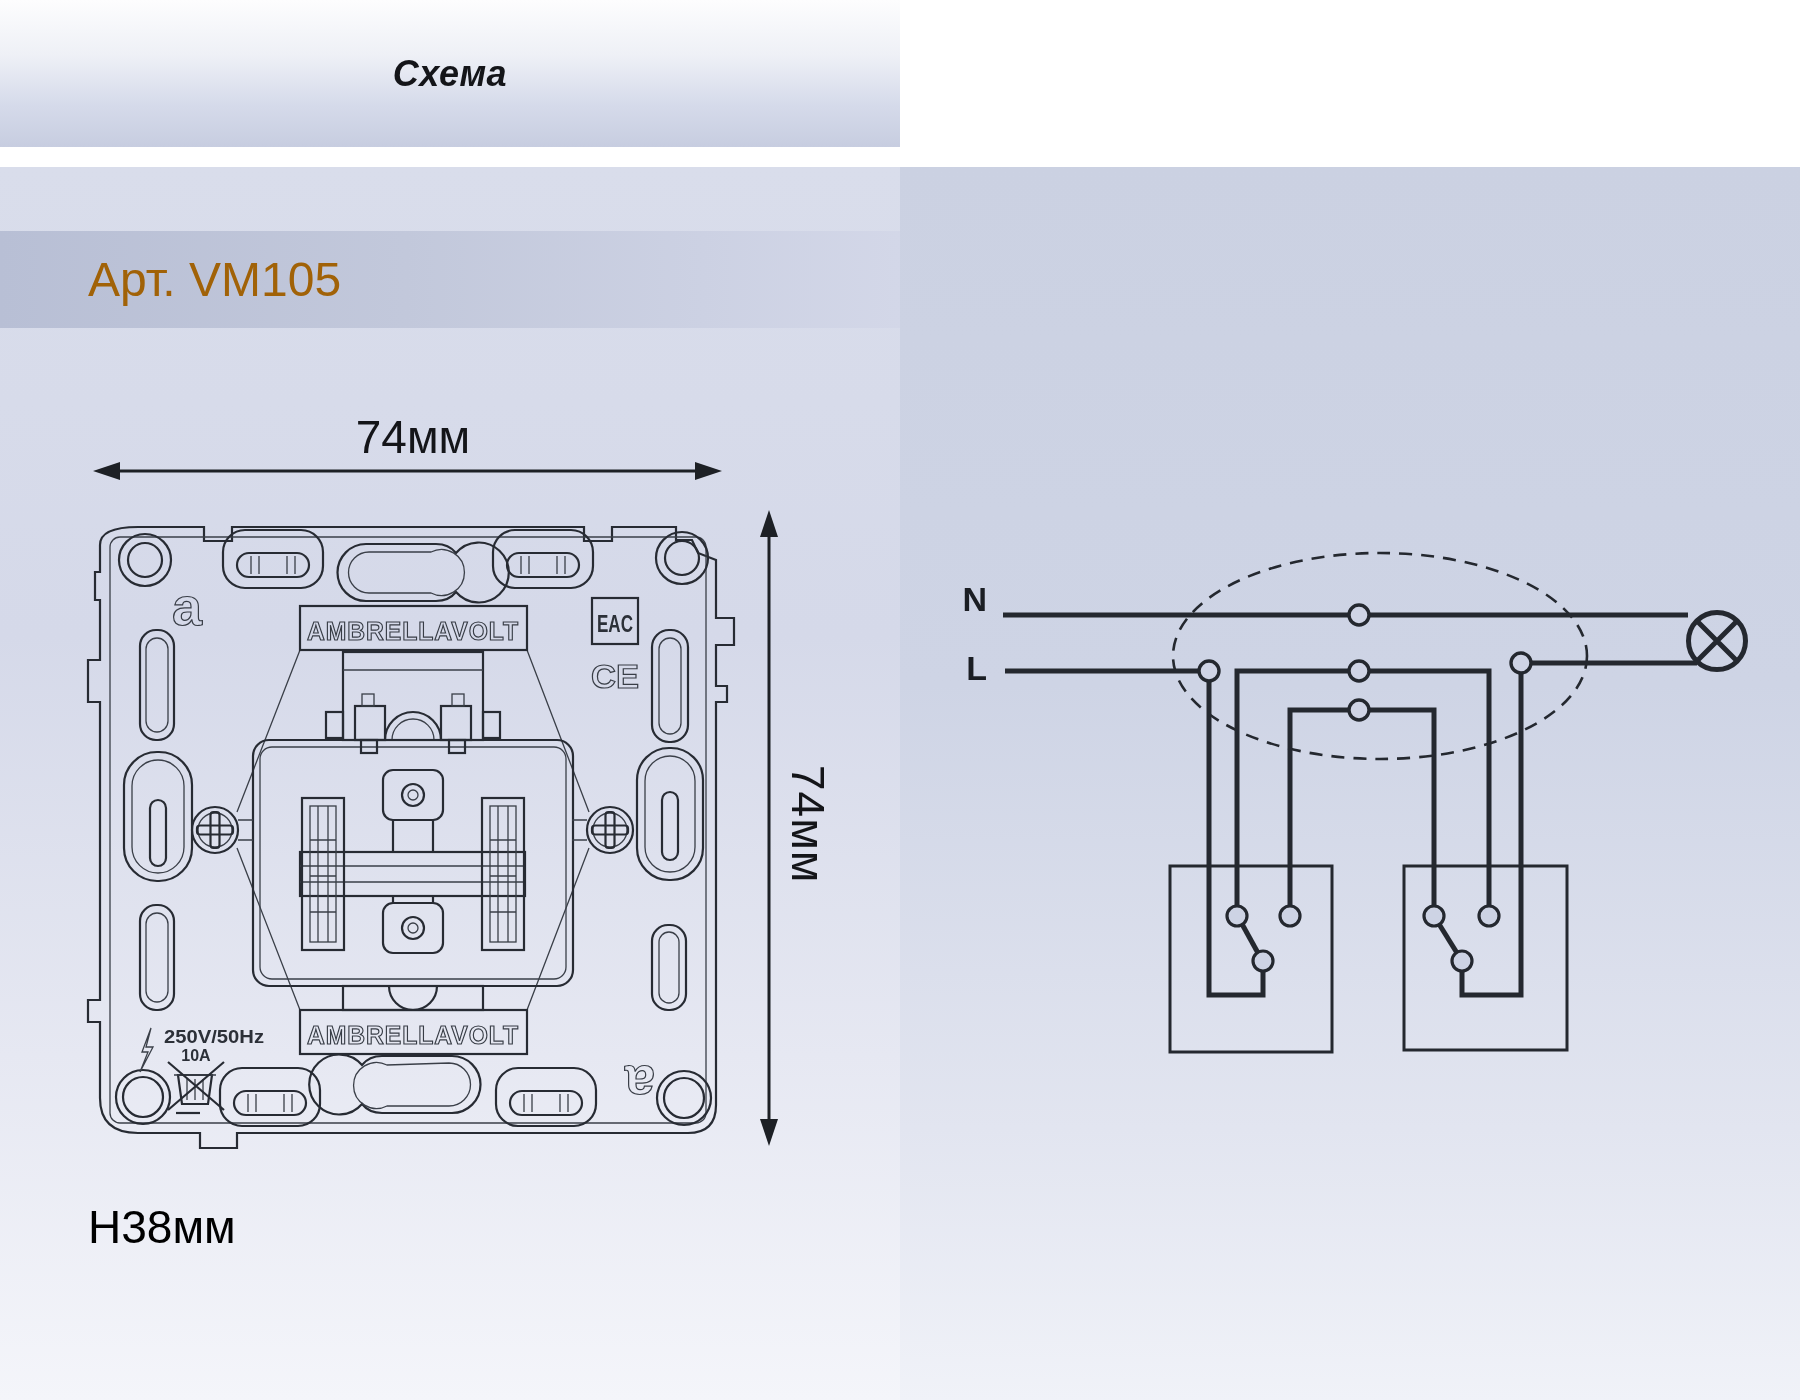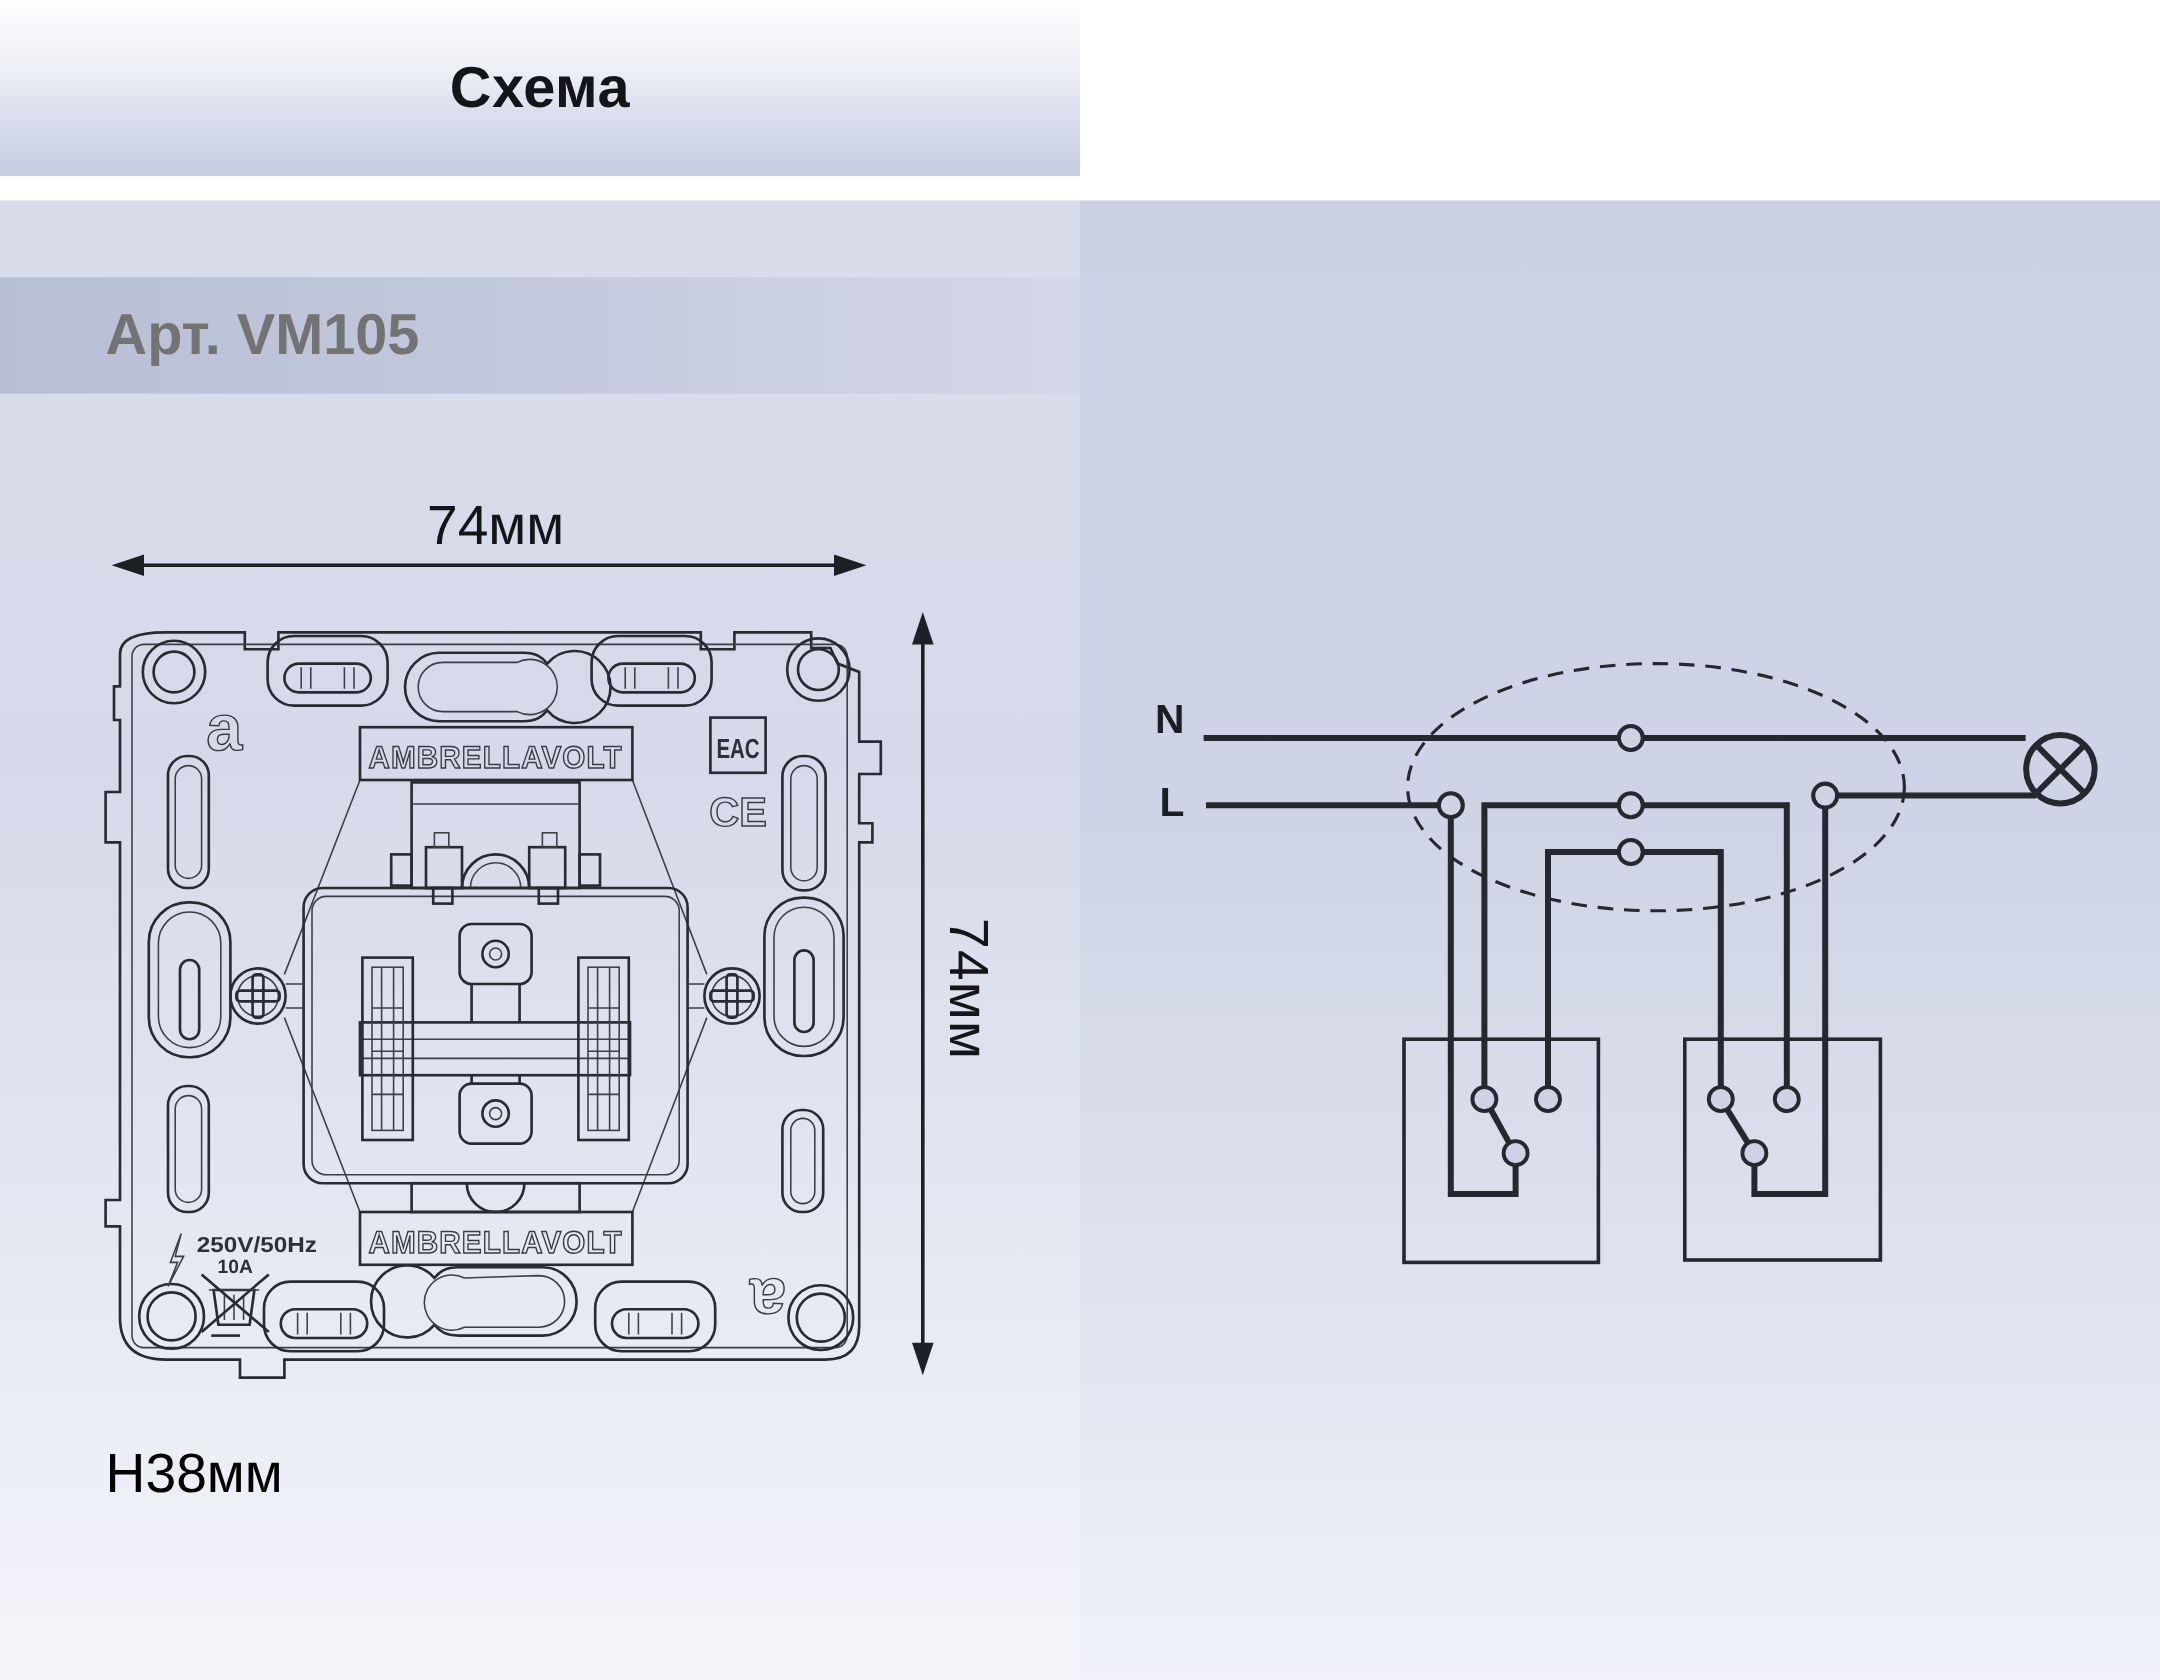--- a/index.html
+++ b/index.html
@@ -4,30 +4,30 @@
 <style>
   html,body{margin:0;padding:0;background:#ffffff;}
   .page{position:relative;width:1800px;height:1400px;background:#ffffff;overflow:hidden;
         font-family:"Liberation Sans",sans-serif;color:#17181c;}
   
   .hdr-cell{position:absolute;top:0;height:147px;
         background:linear-gradient(180deg,#fdfdfe 0%,#eef0f6 38%,#d5daea 72%,#c7cde0 100%);}
   .hdr-left{left:0;width:900px;}
   .hdr-right{left:900px;width:900px;}
   .hdr-title{position:absolute;top:0;height:147px;width:100%;display:flex;align-items:center;justify-content:center;
-        font-size:48px;font-weight:600;letter-spacing:.5px;color:#141519;}
+        font-size:36px;font-weight:600;letter-spacing:.5px;color:#141519;font-style:italic;}
   .gap{position:absolute;top:147px;left:0;width:1800px;height:20px;background:#ffffff;}
   
   .panel-left{position:absolute;left:0;top:167px;width:900px;height:1233px;
         background:linear-gradient(180deg,#d9ddeb 0%,#d5d9e9 38%,#e6e8f2 72%,#f4f5fa 100%);}
   .panel-right{position:absolute;left:900px;top:167px;width:900px;height:1233px;
         background:linear-gradient(180deg,#cbd1e2 0%,#ced4e5 42%,#e2e5f0 78%,#f0f2f8 100%);}
   .art-band{position:absolute;left:0;top:231px;width:900px;height:97px;
         background:linear-gradient(90deg,#b8bfd5 0%,#c2c8db 45%,#ccd1e3 78%,#d3d7e8 100%);}
-  .art-label{position:absolute;left:88px;top:252px;font-size:48px;font-weight:700;color:#737373;}
+  .art-label{position:absolute;left:88px;top:252px;font-size:48px;font-weight:400;color:#a16207;}
   .dim-w{position:absolute;left:263px;top:410px;width:300px;text-align:center;
         font-size:46px;font-weight:500;color:#141519;}
   .dim-h{position:absolute;left:781px;top:765px;writing-mode:vertical-rl;
         font-size:46px;font-weight:500;letter-spacing:1px;color:#141519;}
   .dim-d{position:absolute;left:88px;top:1200px;font-size:46px;font-weight:500;color:#000000;}
   svg{position:absolute;}
   .mech-svg{left:0;top:167px;}
   .wire-svg{left:900px;top:167px;}
   
   .ln{fill:none;stroke:#272b33;stroke-width:2.2;}

